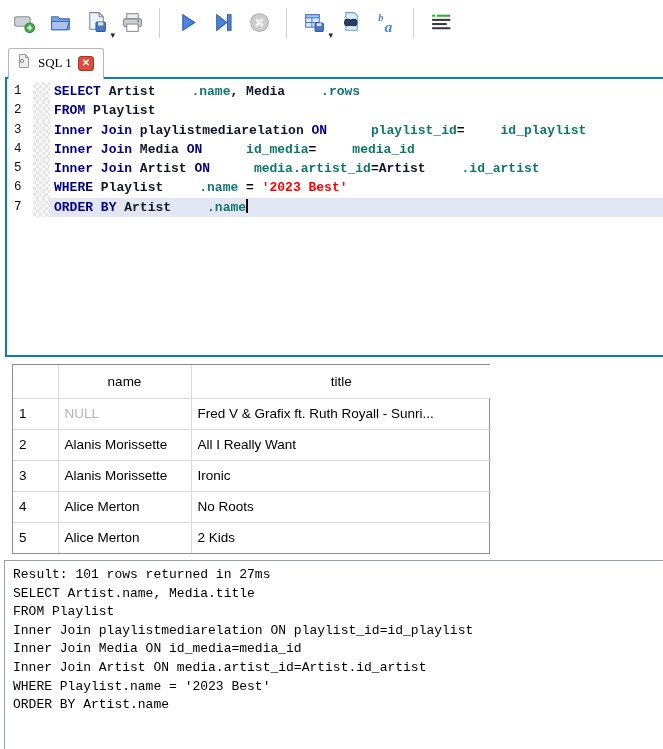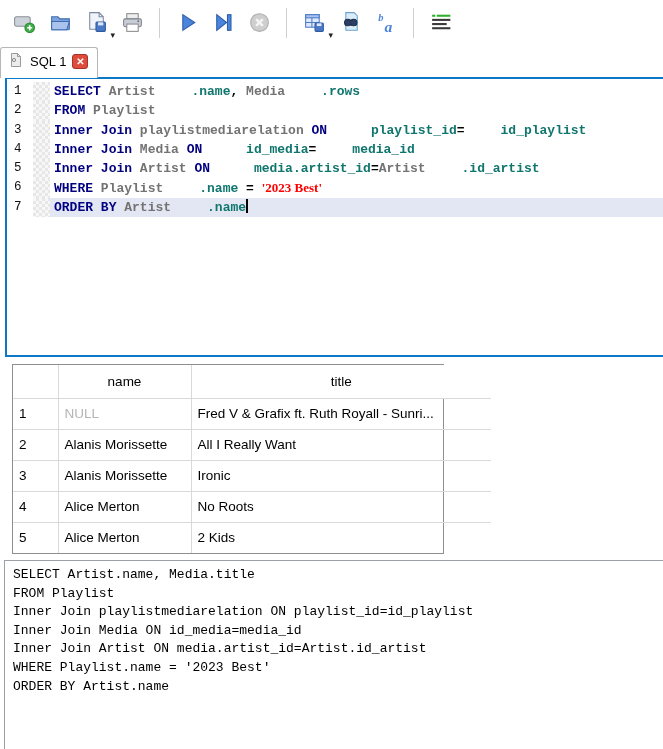--- a/index.html
+++ b/index.html
@@ -9,21 +9,21 @@
   
   .toolbar { height:45px; display:flex; align-items:center; padding-left:6px; background:#fff; }
   .tbtn { width:30px; height:30px; display:flex; align-items:center; justify-content:center;
           position:relative; margin:0 3px; border-radius:3px; cursor:pointer; }
   .tbtn.disabled { opacity:.9; }
   .ticon { display:flex; }
   .drop { position:absolute; right:-4px; bottom:-2px; font-size:9px; color:#222; line-height:9px; }
   .tsep { width:1px; height:30px; background:#cfcfcf; margin:0 9px; }
 
   
-  .tabbar { height:32px; display:flex; align-items:center; position:relative; z-index:2; }
+  .tabbar { height:32px; padding-left:8px; display:flex; align-items:flex-end; position:relative; z-index:2;font-family:Liberation Serif, serif; }
   .tab { height:31px; margin-bottom:-2px; background:#fff; border:1px solid #b6b6b6; border-bottom:none;
          border-radius:3px 3px 0 0; display:inline-flex; align-items:center; gap:6px;
          padding:0 9px 2px 7px; font-size:13px; color:#000; cursor:pointer; }
   .tab-close { width:16px; height:15px; background:#dd4c3c; border:1px solid #a93325; border-radius:3px;
                color:#fff; font-size:10px; font-weight:bold; display:flex; align-items:center;
                justify-content:center; line-height:1; cursor:pointer; }
 
   
   .editor { margin-left:5px; height:280px; border:2px solid #0e78c8; border-right:none;
             background:#fff; overflow:hidden; position:relative; z-index:1; cursor:text; }
@@ -34,29 +34,29 @@
   .hatch { width:17px; flex:0 0 17px;
            background-color:#f7f7f7;
            background-image:
              linear-gradient(45deg,#e7e7e7 25%,transparent 25%,transparent 75%,#e7e7e7 75%),
              linear-gradient(45deg,#e7e7e7 25%,transparent 25%,transparent 75%,#e7e7e7 75%);
            background-size:6px 6px; background-position:0 0,3px 3px; }
   .code { flex:1; padding-left:4px; font:bold 13px "Liberation Mono", monospace;
           line-height:19.3px; white-space:pre; }
   .ed-line.current .code { background:#e3e7f3; }
   .tok-kw  { color:#000080; font-weight:bold; }
-  .tok-tbl { color:#737373; }
+  .tok-tbl { color:#0f172a; }
   .tok-col { color:#0f766e;margin-left:36px; }
   .tok-op  { color:#000000; }
-  .tok-str { color:#ff0000;font-family:Liberation Serif, serif; }
+  .tok-str { color:#ff0000; }
   .tok-pl  { color:#000000; }
   .caret { display:inline-block; width:2px; height:14px; background:#000; vertical-align:-2px; }
 
   
-  .grid-wrap { margin:7px 0 0 12px; width:432px; border:1px solid #8e8e8e; background:#fff; }
+  .grid-wrap { margin:7px 0 0 12px; width:478px; border:1px solid #8e8e8e; background:#fff; }
   table.grid { border-collapse:collapse; width:100%; font-size:13.5px; table-layout:fixed; }
   table.grid th, table.grid td { border-right:1px solid #d9d9d9; border-bottom:1px solid #d9d9d9;
         overflow:hidden; white-space:nowrap; }
   table.grid th:last-child, table.grid td:last-child { border-right:none; }
   table.grid tbody tr:last-child td { border-bottom:none; }
   table.grid thead th { height:33px; font-weight:normal; text-align:center; background:#fff; }
   table.grid td { height:31px; padding-left:6px; color:#000; }
   td.rownum { padding-left:9px; }
   .null-val { color:#b5b5b5; }
 
@@ -270,20 +270,21 @@
           <tr>
             <td class="rownum">5</td>
             <td>Alice Merton</td>
             <td>2 Kids</td>
           </tr>
         </tbody>
     </table>
   </div>
 
   <div class="log" id="log">
+      <div class="log-line">Result: 101 rows returned in 27ms</div>
       <div class="log-line">SELECT Artist.name, Media.title</div>
       <div class="log-line">FROM Playlist</div>
       <div class="log-line">Inner Join playlistmediarelation ON playlist_id=id_playlist</div>
       <div class="log-line">Inner Join Media ON id_media=media_id</div>
       <div class="log-line">Inner Join Artist ON media.artist_id=Artist.id_artist</div>
       <div class="log-line">WHERE Playlist.name = '2023 Best'</div>
       <div class="log-line">ORDER BY Artist.name</div>
     </div>
 
 </div>

